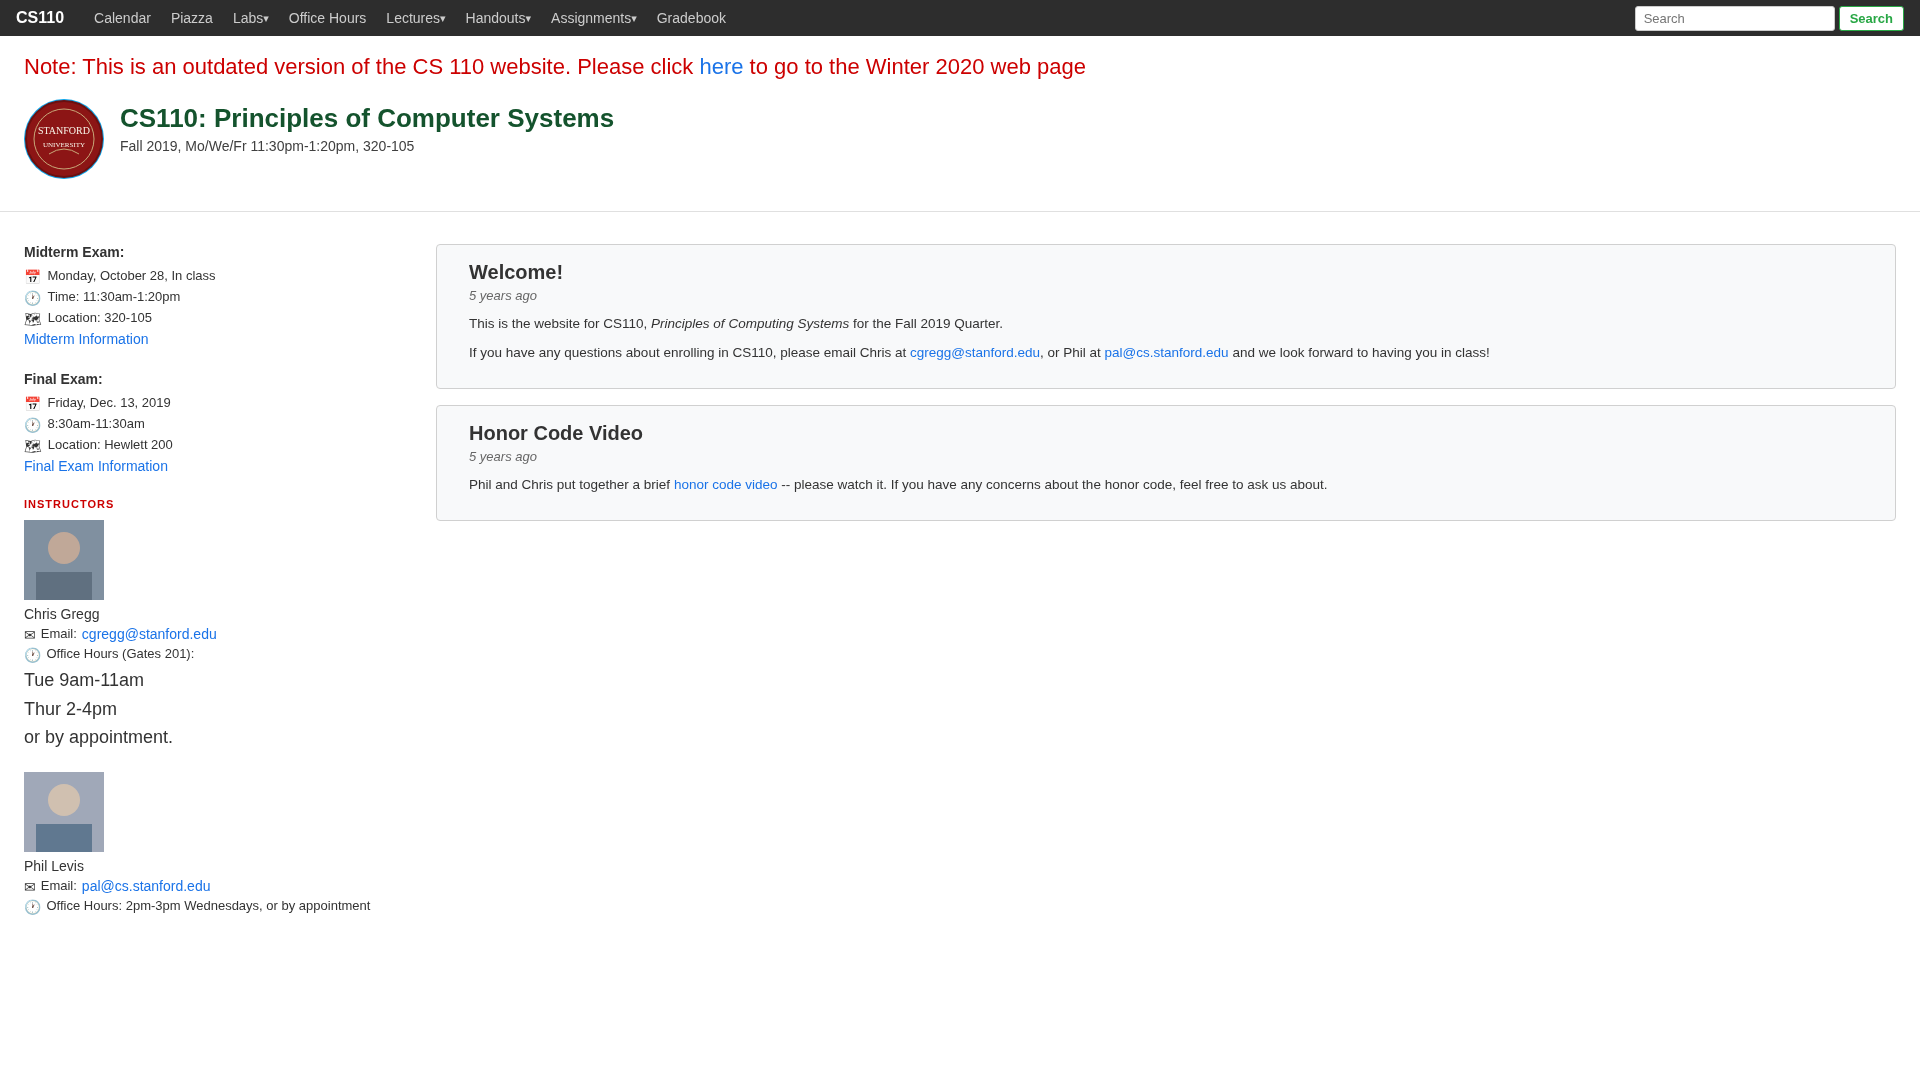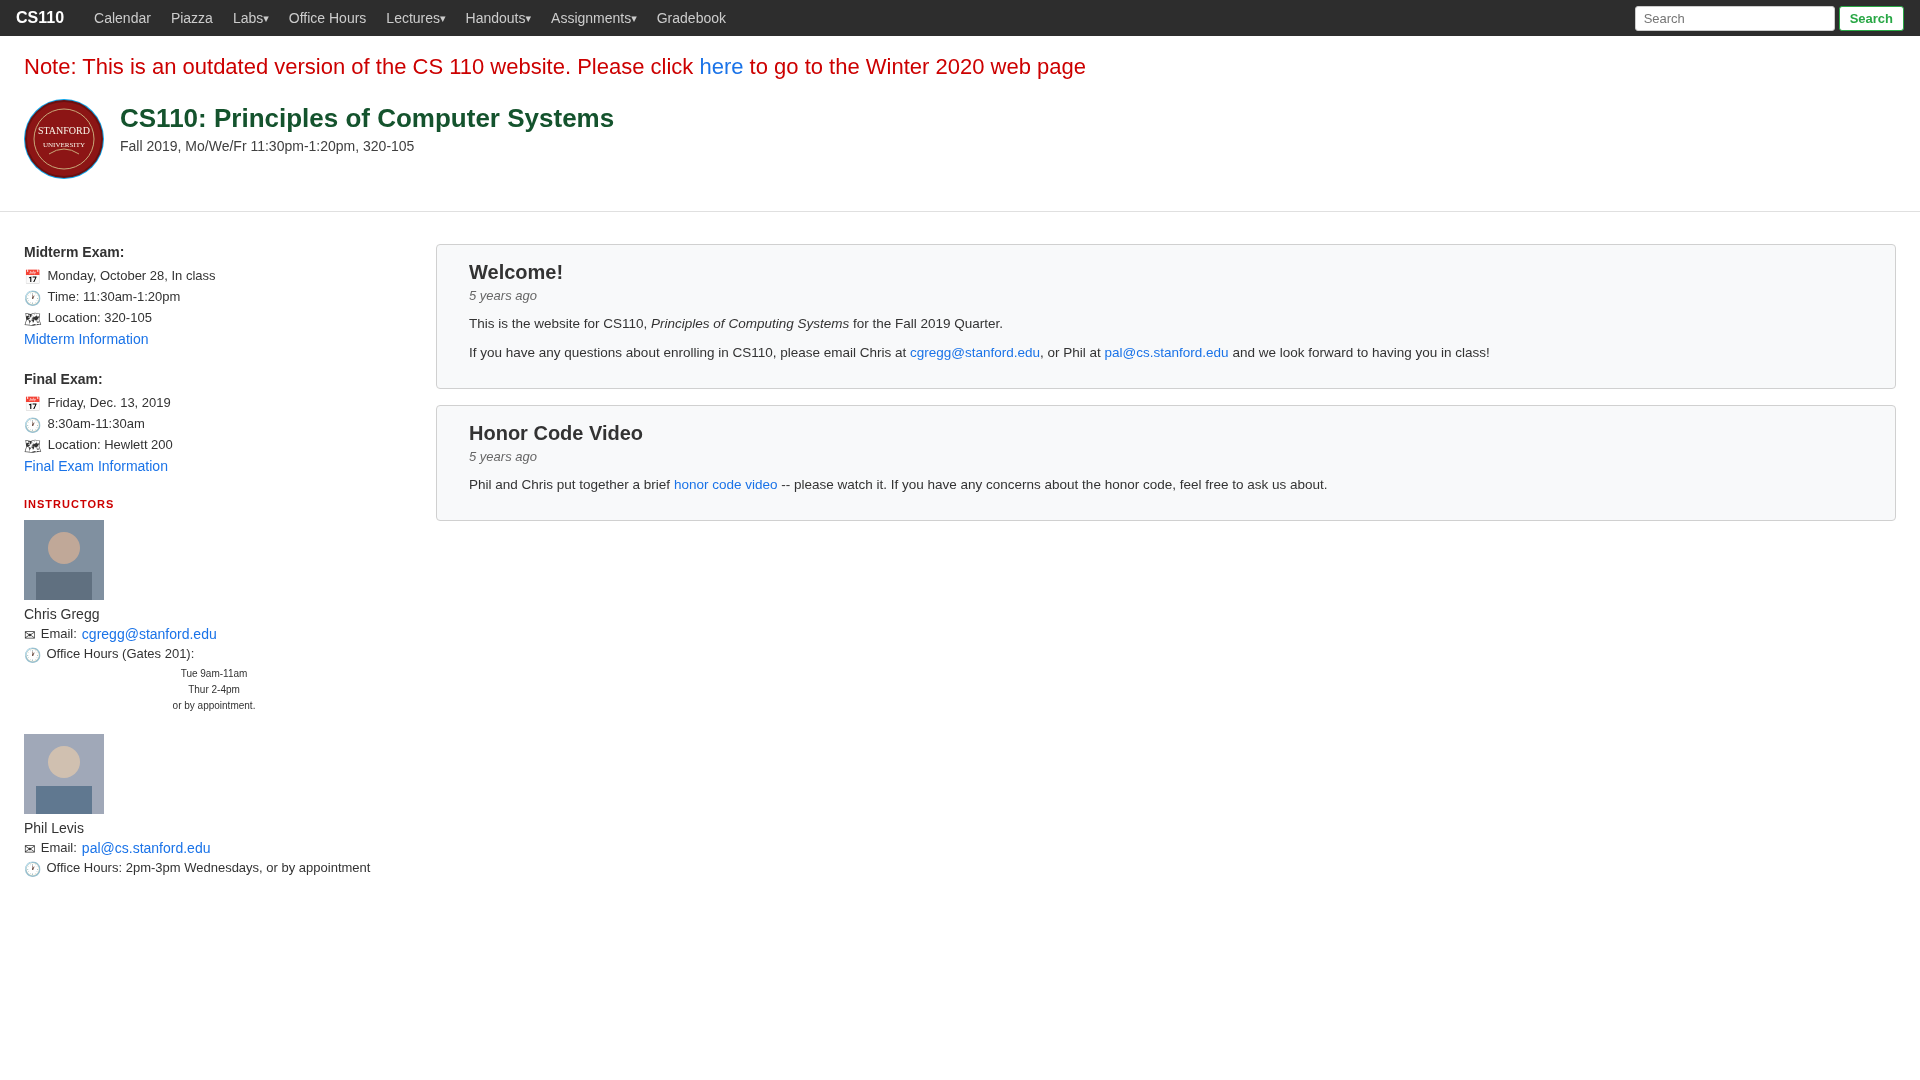--- a/index.html
+++ b/index.html
@@ -169,24 +169,23 @@
       margin-bottom: 4px;
     }
     .instructor-info {
       display: flex;
       align-items: flex-start;
       gap: 5px;
       font-size: 13px;
       margin-bottom: 3px;
     }
     .instructor-hours-detail {
-      font-size: 10px;
+      font-size: 18px;
       margin-left: 0;
       line-height: 1.6;
-      text-align: center;
     }
 
     
     .announcements-section {
       flex: 1;
     }
     .announcements-title {
       color: #cc0000;
       font-size: 11px;
       font-weight: bold;

